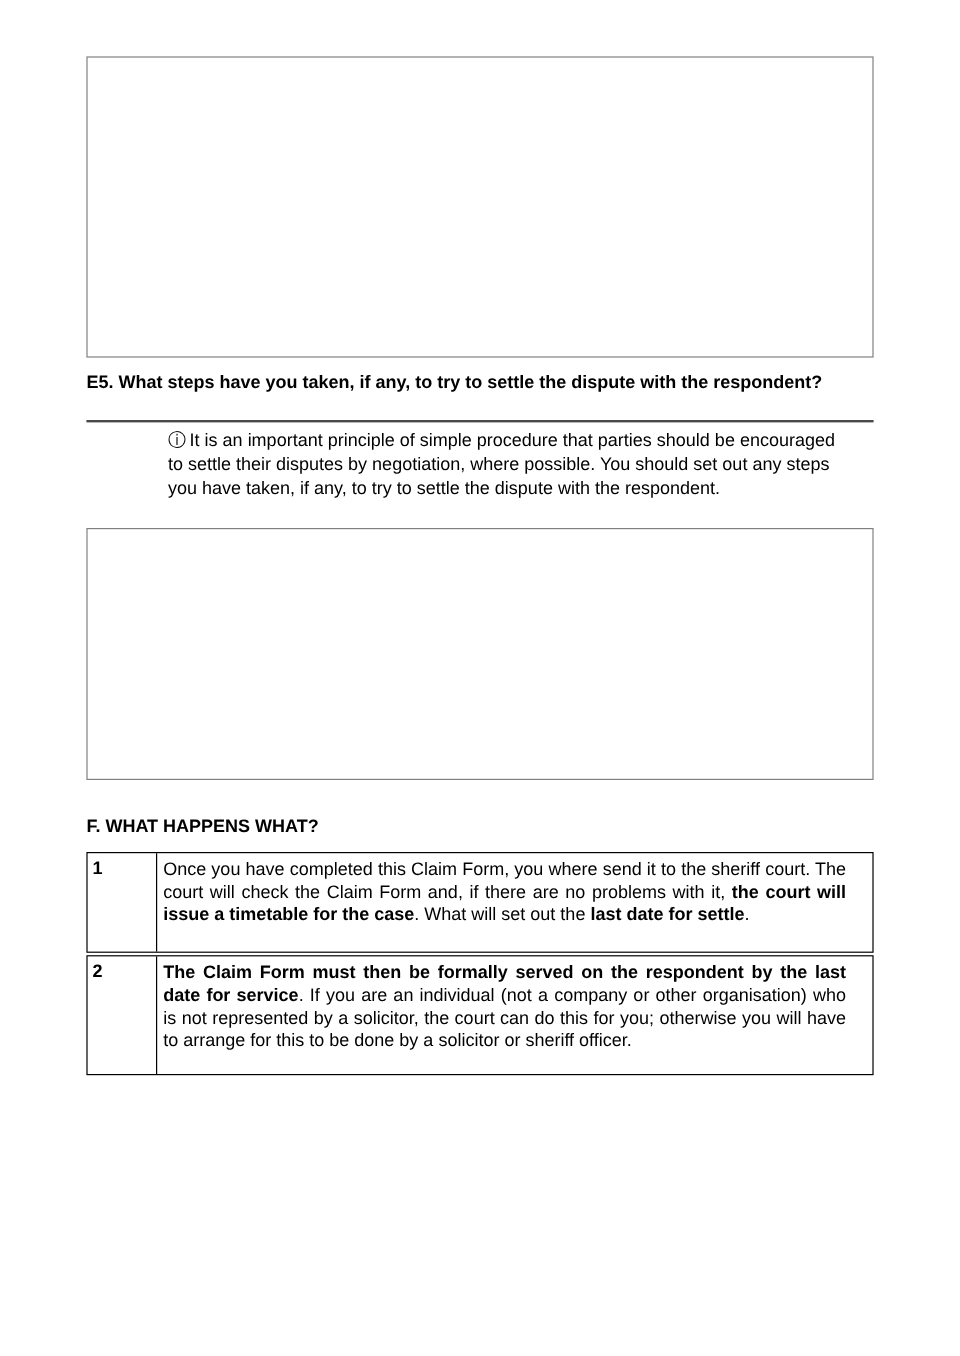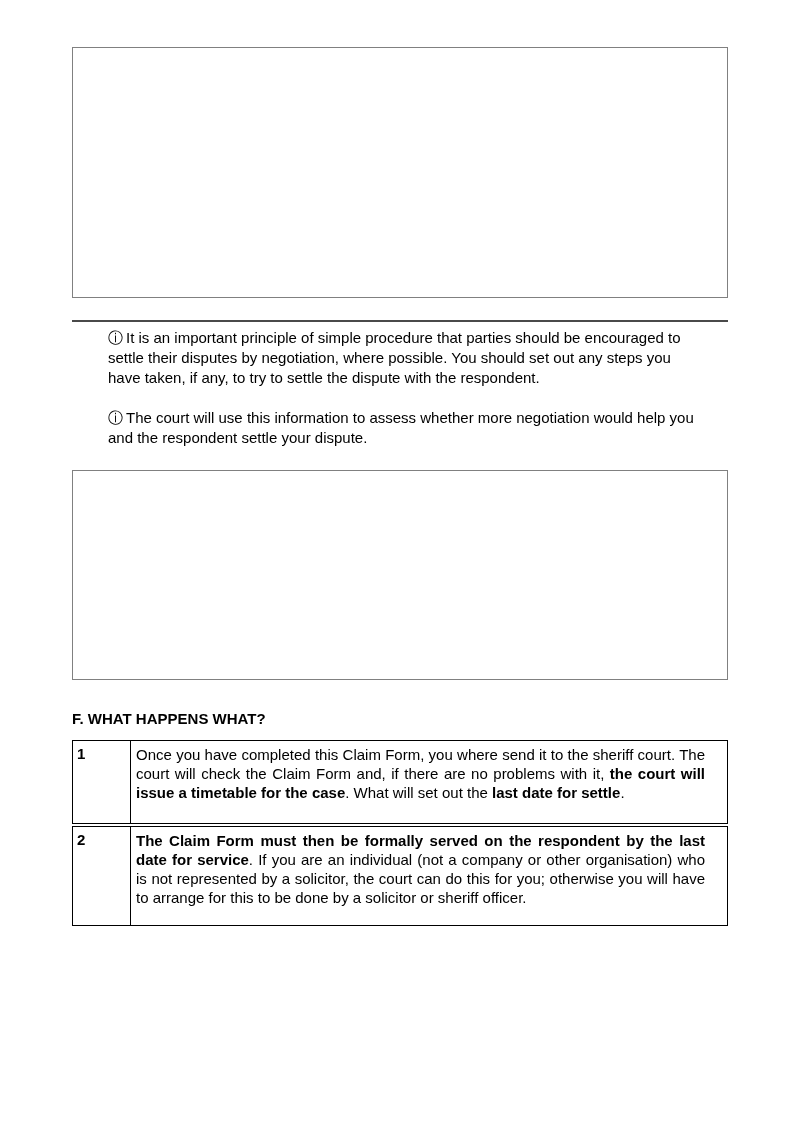--- a/index.html
+++ b/index.html
@@ -32,21 +32,21 @@
   }
   .e5-heading { margin-top: 12px; }
 
   .heading-rule {
     margin-top: 22px;
     height: 2px;
     background: #4a4a4a;
     width: 100%;
   }
 
-  .info-block { margin: 6px 25px 0 36px; }
+  .info-block { margin: 6px 25px 0 68px; }
   .info-para {
     font-size: 15px;
     line-height: 20px;
     text-align: left;
   }
   .info-para + .info-para { margin-top: 20px; }
   .info-icon {
     font-style: normal;
     margin-right: 3px;
   }
@@ -79,29 +79,27 @@
   .f-row.row-1 { min-height: 84px; }
   .f-row.row-2 { min-height: 100px; }
 </style>
 </head>
 <body>
 
 <div class="page">
 
   <div class="answer-box box-top"></div>
 
+  <div class="section-heading e5-heading">E5. What steps have you taken, if any, to try to settle the dispute with the respondent?</div>
 
   <div class="heading-rule"></div>
 
   <div class="info-block">
     <p class="info-para">
       <span class="info-icon">ⓘ</span><span>It is an important principle of simple procedure that parties should be encouraged to settle their disputes by negotiation, where possible. You should set out any steps you have taken, if any, to try to settle the dispute with the respondent.</span>
-    </p>
-    <p class="info-para">
-      <span class="info-icon">ⓘ</span><span>The court will use this information to assess whether more negotiation would help you and the respondent settle your dispute.</span>
     </p>
   </div>
 
   <div class="answer-box box-e5"></div>
 
   <div class="section-heading f-heading">F. WHAT HAPPENS WHAT?</div>
 
   <div class="f-table">
     <div class="f-row row-1">
       <div class="num-cell">1</div>

